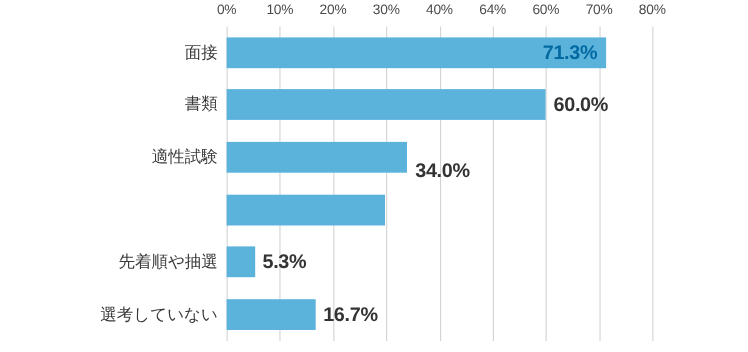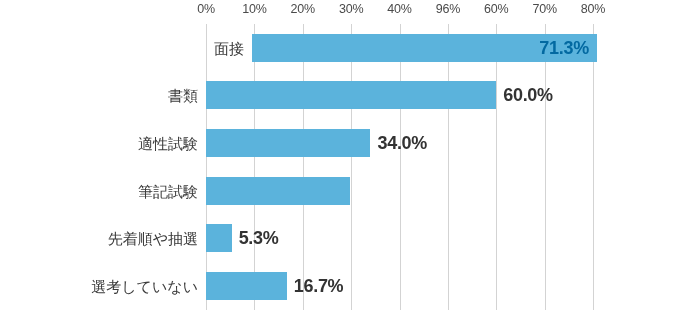--- a/index.html
+++ b/index.html
@@ -102,44 +102,43 @@
       <div class="tick-label" style="left: 0px; top: -22px;">0%</div>
       <div class="gridline" style="left: 48.375px; background: rgb(211, 211, 211);"></div>
       <div class="tick-label" style="left: 48.375px; top: -22px;">10%</div>
       <div class="gridline" style="left: 96.75px; background: rgb(211, 211, 211);"></div>
       <div class="tick-label" style="left: 96.75px; top: -22px;">20%</div>
       <div class="gridline" style="left: 145.125px; background: rgb(211, 211, 211);"></div>
       <div class="tick-label" style="left: 145.125px; top: -22px;">30%</div>
       <div class="gridline" style="left: 193.5px; background: rgb(211, 211, 211);"></div>
       <div class="tick-label" style="left: 193.5px; top: -22px;">40%</div>
       <div class="gridline" style="left: 241.875px; background: rgb(211, 211, 211);"></div>
-      <div class="tick-label" style="left: 241.875px; top: -22px;">96%</div>
+      <div class="tick-label" style="left: 241.875px; top: -22px;">64%</div>
       <div class="gridline" style="left: 290.25px; background: rgb(211, 211, 211);"></div>
       <div class="tick-label" style="left: 290.25px; top: -22px;">60%</div>
       <div class="gridline" style="left: 338.625px; background: rgb(211, 211, 211);"></div>
       <div class="tick-label" style="left: 338.625px; top: -22px;">70%</div>
       <div class="gridline" style="left: 387px; background: rgb(211, 211, 211);"></div>
       <div class="tick-label" style="left: 387px; top: -22px;">80%</div>
-      <div class="row" style="top: 0px; height: 47.6667px; margin-left: 46px;">
+      <div class="row" style="top: 0px; height: 47.6667px;">
         <div class="cat-label">面接</div>
         <div class="bar" title="面接 71.3%" style="width: 344.914px; background: rgb(91, 179, 220);"></div>
         <div class="val-label val-inside" style="left: 336.914px; transform: translate(-100%, -50%); color: #0369a1;">71.3%</div>
       </div>
       <div class="row" style="top: 47.6667px; height: 47.6667px;">
         <div class="cat-label">書類</div>
         <div class="bar" title="書類 60.0%" style="width: 290.25px; background: rgb(91, 179, 220);"></div>
         <div class="val-label val-outside" style="left: 297.25px; color: rgb(51, 51, 51);">60.0%</div>
       </div>
       <div class="row" style="top: 95.3333px; height: 47.6667px;">
         <div class="cat-label">適性試験</div>
         <div class="bar" title="適性試験 34.0%" style="width: 164.475px; background: rgb(91, 179, 220);"></div>
-        <div class="val-label val-outside" style="left: 171.475px; color: rgb(51, 51, 51);">34.0%</div>
+        <div class="val-label val-outside" style="left: 171.475px; color: rgb(51, 51, 51); margin-top: 12px;">34.0%</div>
       </div>
       <div class="row" style="top: 143px; height: 47.6667px;">
-        <div class="cat-label">筆記試験</div>
         <div class="bar" title="筆記試験 29.7%" style="width: 143.674px; background: rgb(91, 179, 220);"></div>
       </div>
       <div class="row" style="top: 190.667px; height: 47.6667px; padding-left: 40px;">
         <div class="cat-label">先着順や抽選</div>
         <div class="bar" title="先着順や抽選 5.3%" style="width: 25.6388px; background: rgb(91, 179, 220);"></div>
         <div class="val-label val-outside" style="left: 32.6388px; color: rgb(51, 51, 51);">5.3%</div>
       </div>
       <div class="row" style="top: 238.333px; height: 47.6667px;">
         <div class="cat-label">選考していない</div>
         <div class="bar" title="選考していない 16.7%" style="width: 80.7862px; background: rgb(91, 179, 220);"></div>

